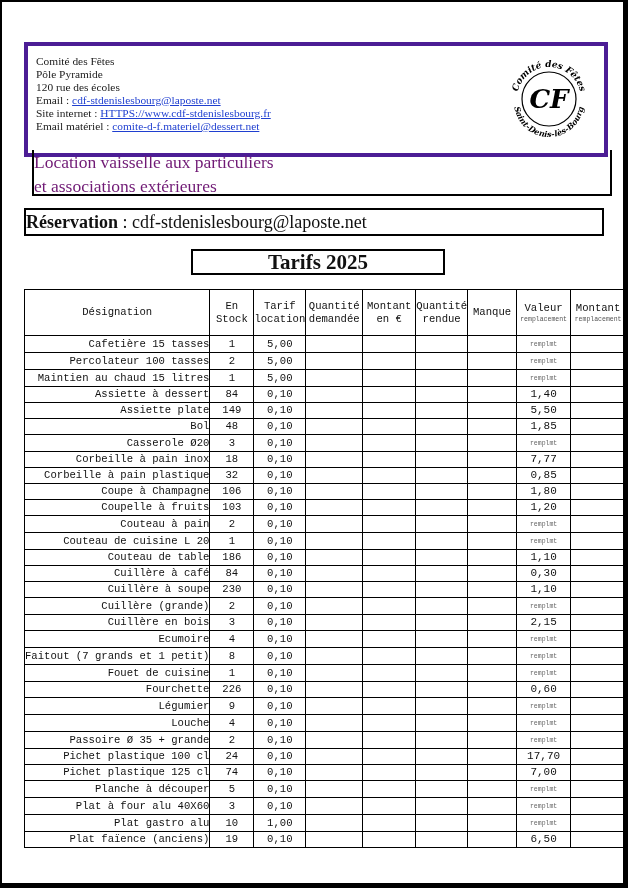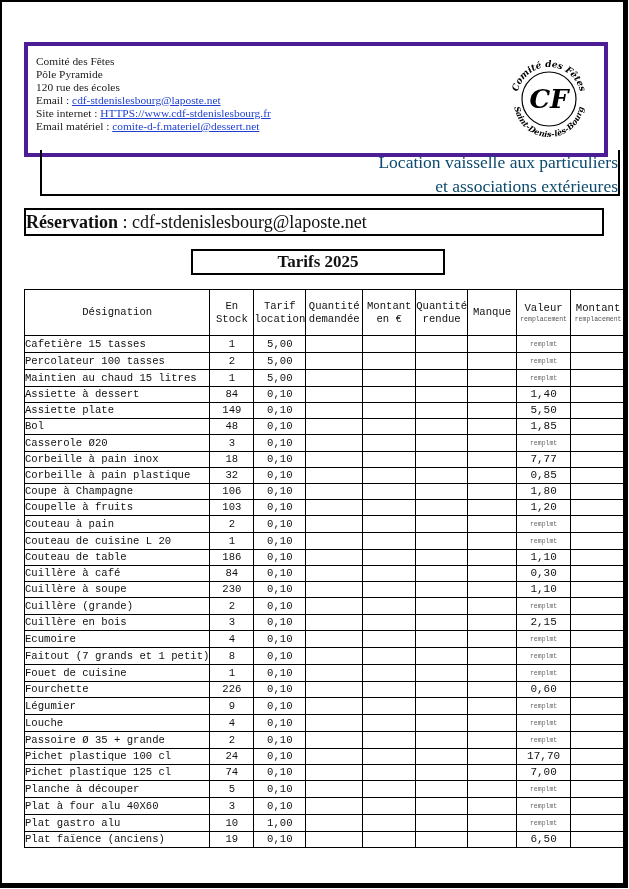--- a/index.html
+++ b/index.html
@@ -20,60 +20,60 @@
       font-family: "Liberation Serif", "DejaVu Serif", serif;
       font-size: 11.4px; line-height: 13px; color: #1a1a1a;
     }
     .org-info div { white-space: nowrap; }
     .org-info a { color: #1f3fd0; text-decoration: underline; }
     .logo {
       position: absolute; right: 12px; top: 10px; width: 86px; height: 86px;
     }
 
     .title-box {
-      position: absolute; left: 40px; top: 150px; width: 576px; height: 44px;
+      position: absolute; left: 32px; top: 150px; width: 576px; height: 44px;
       border: 2px solid #000; border-top: none;
-      text-align: right;
+      text-align: left;
       font-family: "Liberation Serif", "DejaVu Serif", serif;
-      font-size: 17.5px; line-height: 24px; color: #0c4a6e;
+      font-size: 17.5px; line-height: 24px; color: #701a75;
       padding-top: 0px;
     }
 
     .reservation-box {
       position: absolute; left: 24px; top: 208px; width: 576px; height: 24px;
       border: 2px solid #000; text-align: left;
       font-family: "Liberation Serif", "DejaVu Serif", serif;
       font-size: 18px; line-height: 25px; color: #111;
     }
     .reservation-box b { font-weight: bold; }
 
     .tarifs-box {
       position: absolute; left: 191px; top: 249px; width: 250px; height: 22px;
       border: 2px solid #000; text-align: center;
       font-family: "Liberation Serif", "DejaVu Serif", serif;
-      font-weight: bold; font-size: 17px; line-height: 22px; color: #111;
+      font-weight: bold; font-size: 21px; line-height: 22px; color: #111;
     }
 
     table.tarifs {
       position: absolute; left: 24px; top: 289px;
       border-collapse: collapse;
       font-family: Liberation Mono, monospace;
       font-size: 10.6px; color: #111;
       table-layout: fixed;
     }
     table.tarifs th, table.tarifs td {
       border: 1px solid #000; padding: 0; overflow: hidden; white-space: nowrap;
     }
     table.tarifs th {
       height: 45px; font-weight: normal; text-align: center; vertical-align: middle;
       line-height: 13px; white-space: normal;
     }
     table.tarifs th .small { font-size: 6.5px; color: #555; display: block; line-height: 9px; }
     table.tarifs td { height: 15px; line-height: 15px; }
-    td.desig { text-align: left; padding-left: 2px; }
+    td.desig { text-align: right; padding-left: 2px; }
     td.num { text-align: center; }
     td.val { text-align: center; font-size: 11px; }
     td.val .rempl { font-size: 6.5px; color: #666; }
   </style>
 </head>
 <body>
 
 <div class="page-frame"></div>
 
 <div class="header-box">

